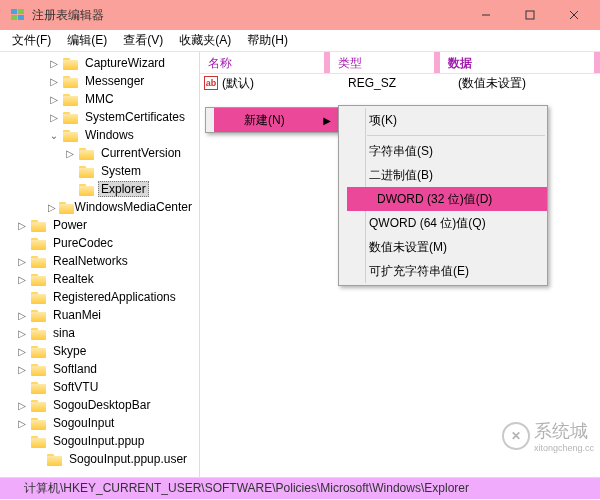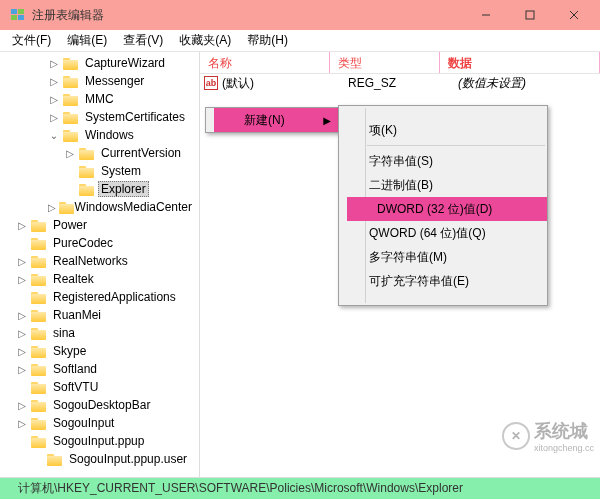--- a/index.html
+++ b/index.html
@@ -24,41 +24,41 @@
 .tree-item { display: flex; align-items: center; height: 18px; white-space: nowrap; padding-right: 4px; }
 .tree-item.selected .label-box { background: #d8d8d8; border: 1px dotted #777; padding: 0 2px; }
 .tree-item .label-box { padding: 0 3px; }
 .expander { width: 12px; display: inline-flex; justify-content: center; color: #666; font-size: 10px; }
 .folder-icon { width: 16px; height: 13px; margin: 0 3px; position: relative; }
 .folder-icon::before { content: ""; position: absolute; top: 1px; left: 0; width: 7px; height: 3px; background: #ffd768; border-radius: 1px 1px 0 0; }
 .folder-icon::after { content: ""; position: absolute; top: 3px; left: 0; width: 15px; height: 10px; background: linear-gradient(#ffe9a8,#ffc93c); border-radius: 1px; }
 
 .list-pane { flex: 1; position: relative; overflow: hidden; }
 .list-header { display: flex; height: 22px; border-bottom: 1px solid #e5e5e5; }
-.list-header .col { padding: 3px 8px; border-right: 1px solid #f9a8d4; color: #ef4444; }
+.list-header .col { padding: 3px 8px; border-right: 6px solid #f9a8d4; color: #a21caf; }
 .col-name { width: 130px; }
 .col-type { width: 110px; }
 .col-data { flex: 1; font-weight: bold; }
 .list-row { display: flex; align-items: center; height: 18px; padding: 0 4px; }
 .list-row .val-icon { width: 14px; height: 14px; background: #fff; border: 1px solid #c33; color: #c33; font-size: 9px; display: flex; align-items: center; justify-content: center; margin-right: 4px; font-weight: bold; }
 .list-row .cell-name { width: 122px; }
 .list-row .cell-type { width: 110px; padding-left: 4px; }
-.list-row .cell-data { flex: 1; padding-left: 4px; font-style: italic; }
+.list-row .cell-data { flex: 1; padding-left: 4px; }
 
 .context-menu { position: absolute; background: #f0f0f0; border: 1px solid #a0a0a0; box-shadow: 2px 2px 4px rgba(0,0,0,0.3); }
 .context-menu.primary { left: 5px; top: 55px; width: 135px; }
 .context-menu .cm-row { height: 24px; display: flex; align-items: center; padding: 0 24px 0 30px; position: relative; }
 .context-menu .cm-row.hl { background: #ec4899; margin-left: 8px; }
 .context-menu .cm-row .arrow { position: absolute; right: 8px; font-size: 10px; }
 .context-menu .cm-gutter { position: absolute; left: 26px; top: 2px; bottom: 2px; width: 1px; background: #d0d0d0; }
 
-.context-menu.secondary { left: 138px; top: 53px; width: 210px; padding: 12px 0; }
+.context-menu.secondary { left: 138px; top: 53px; width: 210px; padding: 2px 0; }
 .context-menu.secondary .cm-sep { height: 1px; background: #d0d0d0; margin: 3px 2px 3px 28px; }
 
-.statusbar { height: 22px; border-top: 1px solid #ddd; display: flex; align-items: center; padding: 0 18px; color: #333; background: #86efac; }
+.statusbar { height: 22px; border-top: 1px solid #ddd; display: flex; align-items: center; padding: 0 24px; color: #333; background: #f0abfc; }
 
 .watermark { position: absolute; right: 6px; bottom: 24px; opacity: 0.45; font-size: 18px; color: #555; pointer-events: none; display: flex; align-items: center; gap: 4px; }
 .watermark .wm-icon { width: 28px; height: 28px; border: 2px solid #888; border-radius: 50%; display: flex; align-items: center; justify-content: center; font-weight: bold; }
 </style>
 </head>
 <body>
 
 <div class="titlebar">
   <span class="app-icon">
     <svg viewBox="0 0 16 16">
@@ -245,31 +245,31 @@
         <div class="cm-row">
           <span>二进制值(B)</span>
         </div>
         <div class="cm-row hl">
           <span>DWORD (32 位)值(D)</span>
         </div>
         <div class="cm-row">
           <span>QWORD (64 位)值(Q)</span>
         </div>
         <div class="cm-row">
-          <span>多字符串值(M)</span>
+          <span>数值未设置(M)</span>
         </div>
         <div class="cm-row">
           <span>可扩充字符串值(E)</span>
         </div>
       </div>
 
     <div class="watermark">
       <span class="wm-icon">✕</span>
       <span>
-        <div style="font-size:18px;font-weight:bold">系统城</div>
+        <div style="font-size:18px;font-weight:normal">系统城</div>
         <div style="font-size:9px">xitongcheng.cc</div>
       </span>
     </div>
   </div>
 </div>
 
 <div class="statusbar">
   <span>计算机\HKEY_CURRENT_USER\SOFTWARE\Policies\Microsoft\Windows\Explorer</span>
 </div>
 

